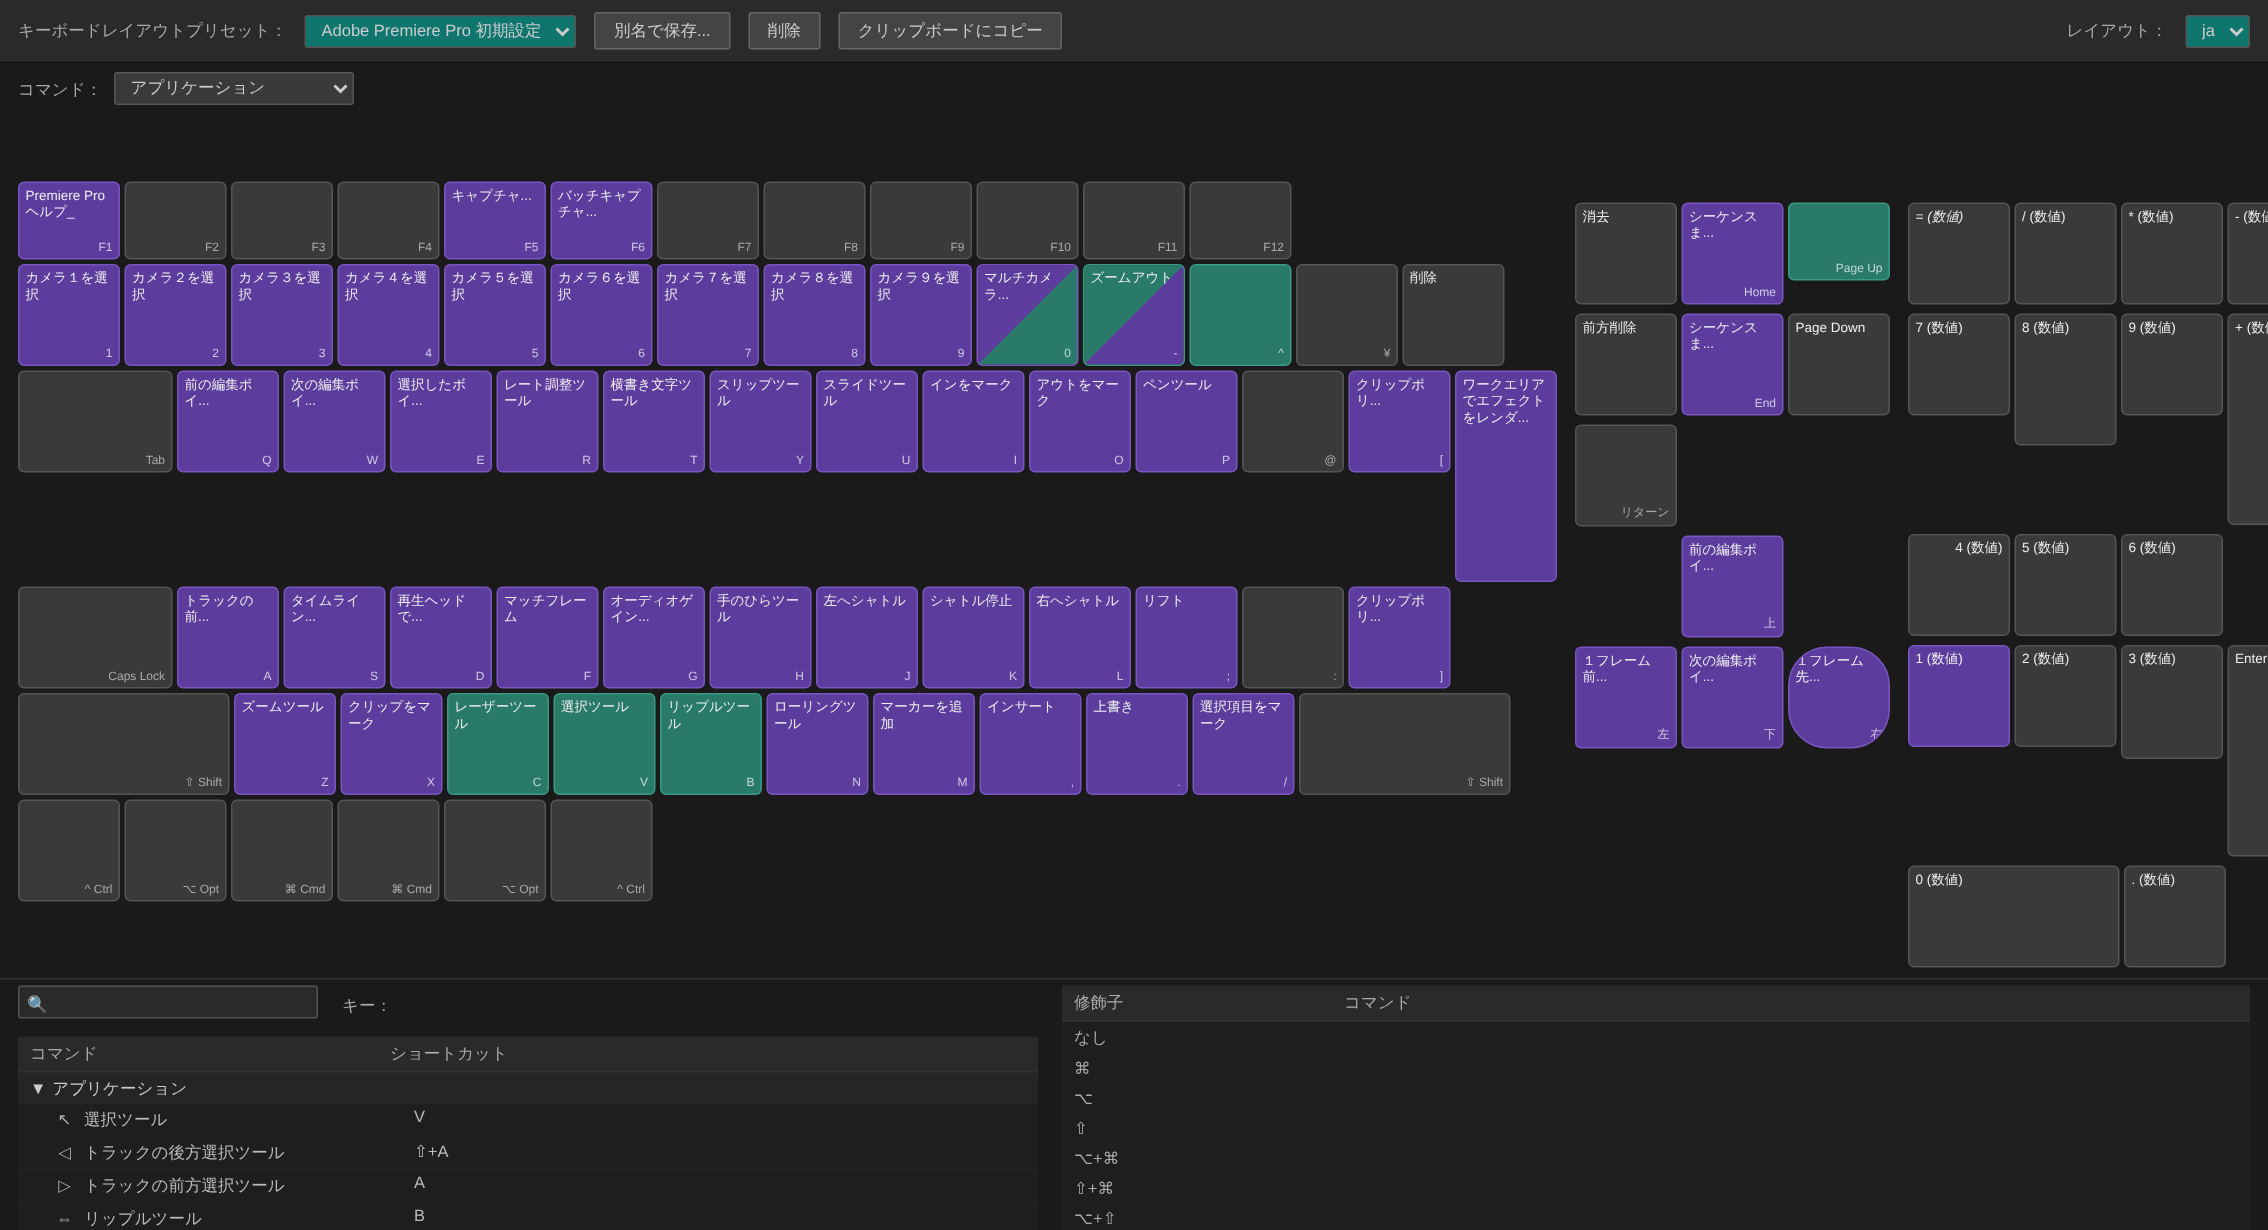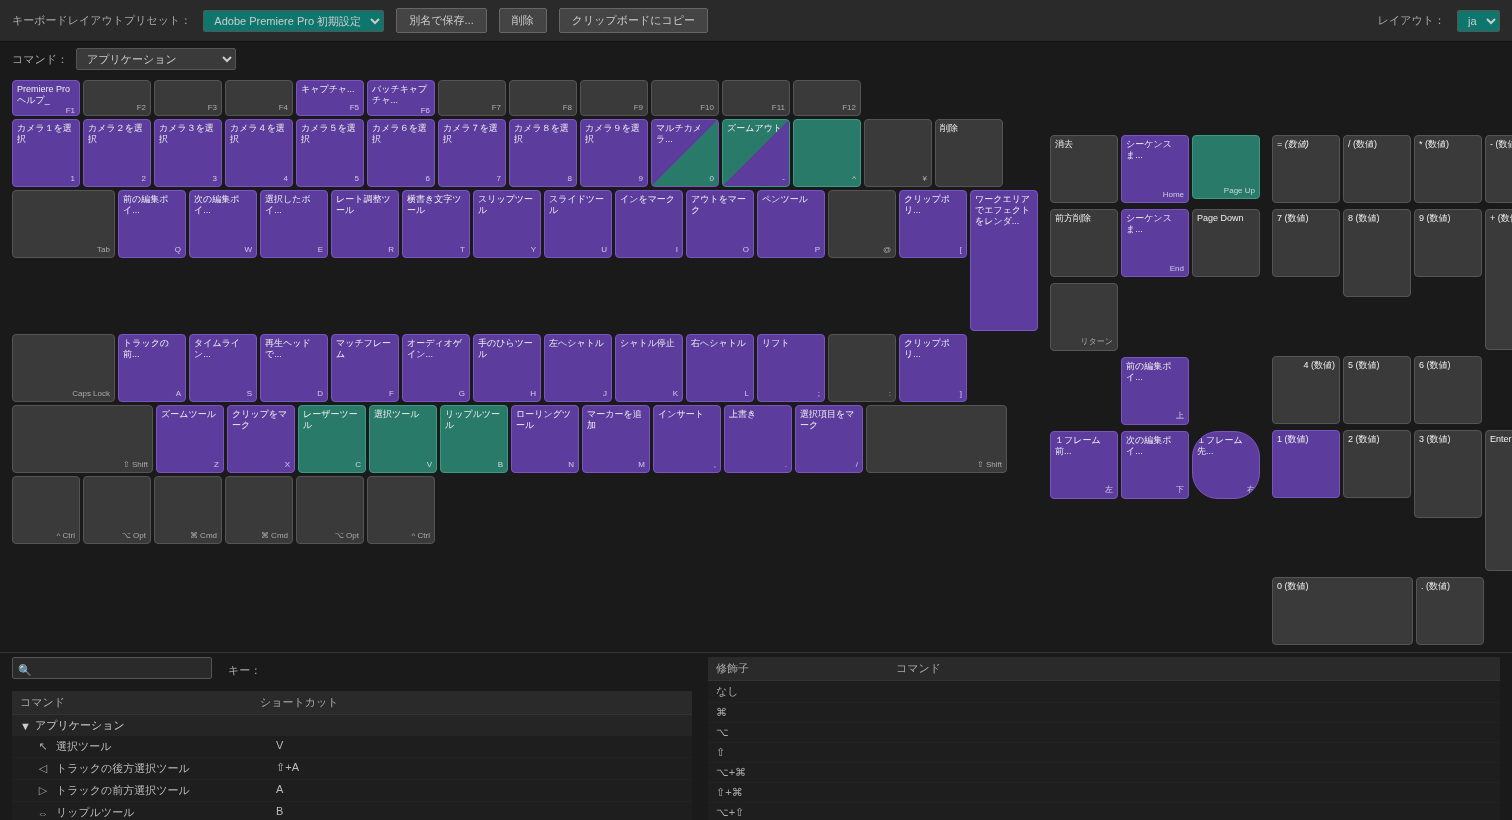--- a/index.html
+++ b/index.html
@@ -103,21 +103,21 @@
       background: linear-gradient(135deg, #5c3d9e 50%, #2a7a6a 50%);
       border-color: #7a55c0;
     }
     .key.half-teal-purple {
       background: linear-gradient(135deg, #2a7a6a 50%, #5c3d9e 50%);
       border-color: #3a9a85;
     }
     .key.wide-1-5 { width: 103px; }
     .key.wide-2 { width: 141px; }
     .key.wide-space { width: 430px; }
-    .key.fn { height: 36px; }
+    .key.fn { height: 52px; margin-top: 41px; }
 
     .key-label-top {
       font-size: 9px;
       line-height: 1.2;
       color: #eee;
       font-weight: 500;
     }
     .key-label-bottom {
       font-size: 8px;
       color: #aaa;
@@ -597,21 +597,21 @@
 
     <div class="key-row">
       <div class="key" style="width:68px; height:68px;">
         <span class="key-label-top">消去</span>
         <span class="key-label-bottom"></span>
       </div>
       <div class="key purple" style="width:68px; height:68px;">
         <span class="key-label-top">シーケンスま...</span>
         <span class="key-label-bottom">Home</span>
       </div>
-      <div class="key teal" style="width:68px; height:64px;">
+      <div class="key teal" style="width:68px; height:52px;">
         <span class="key-label-top"></span>
         <span class="key-label-bottom">Page Up</span>
       </div>
     </div>
 
     <div class="key-row">
       <div class="key" style="width:68px; height:68px;">
         <span class="key-label-top">前方削除</span>
         <span class="key-label-bottom"></span>
       </div>
@@ -697,21 +697,21 @@
           <span class="key-label-top">6 (数値)</span>
         </div>
     </div>
     <div class="key-row">
       <div class="key purple" style="width:68px;height:68px;">
           <span class="key-label-top">1 (数値)</span>
         </div>
       <div class="key" style="width:68px;height:68px;">
           <span class="key-label-top">2 (数値)</span>
         </div>
-      <div class="key" style="width:68px;height:88px;">
+      <div class="key" style="width:68px;height:76px;">
           <span class="key-label-top">3 (数値)</span>
         </div>
       <div class="key" style="width:68px;height:141px;">
           <span class="key-label-top">Enter (数</span>
         </div>
     </div>
     <div class="key-row">
       <div class="key" style="width:141px;height:68px;">
           <span class="key-label-top">0 (数値)</span>
         </div>

